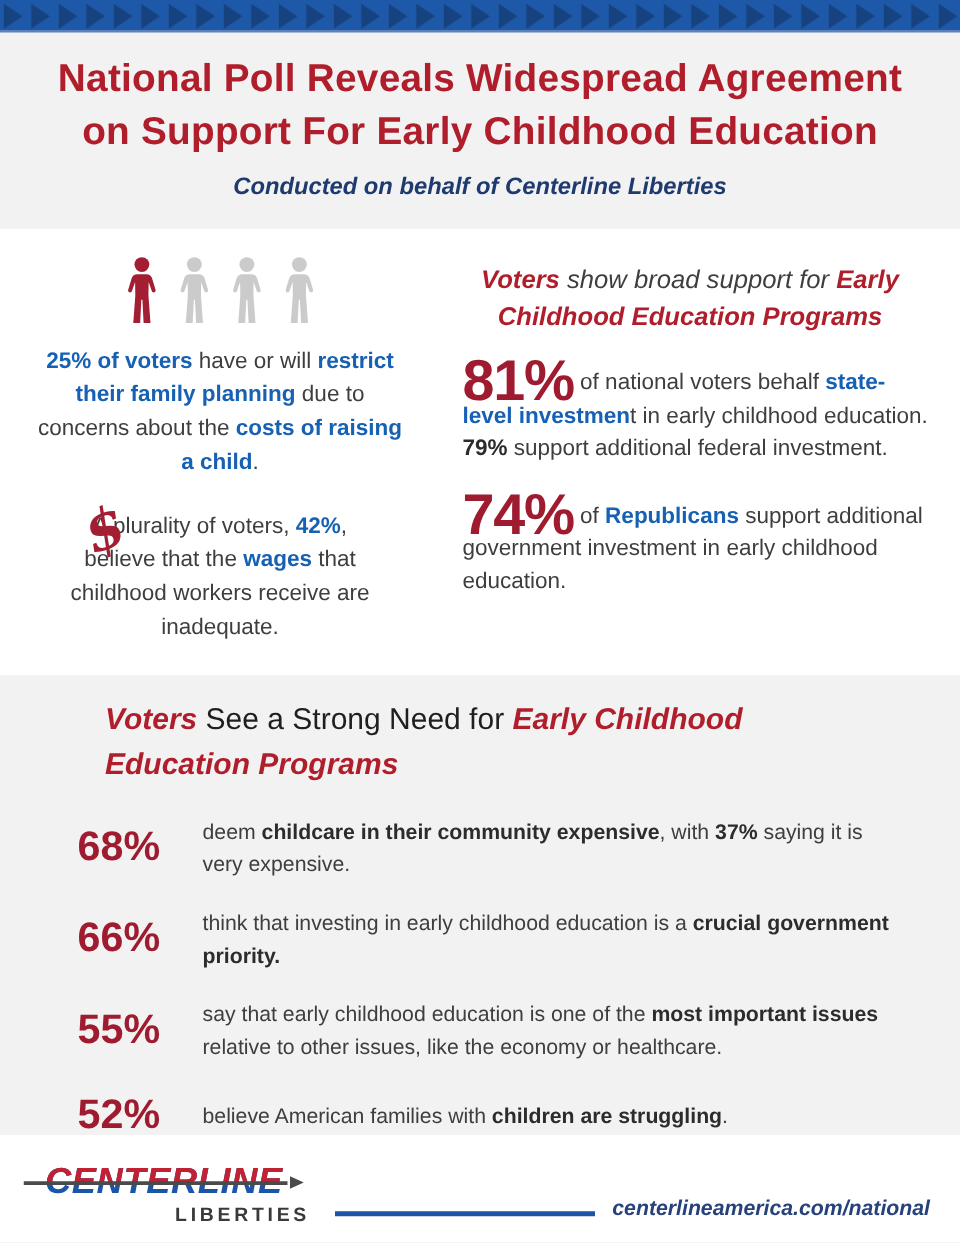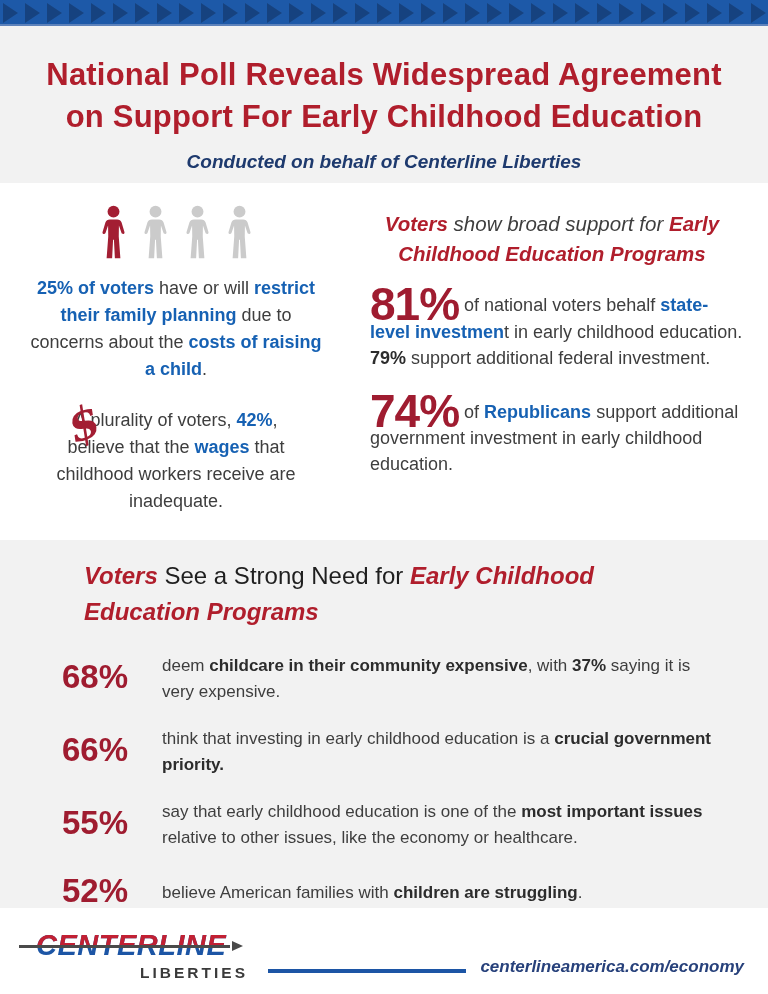--- a/index.html
+++ b/index.html
@@ -3,21 +3,21 @@
 <meta charset="utf-8">
 <style>
   * { margin:0; padding:0; box-sizing:border-box; }
   html,body { width:768px; height:994px; overflow:hidden; background:#f2f2f2;
     font-family:"Liberation Sans", sans-serif; color:#3e3e3e; }
 
   
   .banner { height:26px; line-height:0; }
 
   
-  header { height:157px; text-align:center; padding-top:28px; background:#f2f2f2; }
+  header { height:157px; text-align:center; padding-top:16px; background:#f2f2f2; }
   .title { font-size:31px; font-weight:700; color:#b01e2c; line-height:1.34;
            letter-spacing:.2px; padding:0 28px; }
   .subtitle { margin-top:14px; font-size:19px; font-weight:700; font-style:italic; color:#1e3a6e; }
 
   
   .upper-panel { height:357px; background:#ffffff; display:flex; padding-top:14px; }
   .left-col { width:352px; flex:none; text-align:center; }
   .people-row { display:flex; justify-content:center; gap:11px; margin-top:8px; height:58px; }
   .person { fill:#cbcbcb; }
   .person.hl { fill:#a31e33; }
@@ -157,14 +157,14 @@
   <div class="logo">
     <div class="logo-stack">
       <span class="logo-blue">CENTERLINE</span>
       <span class="logo-red" aria-hidden="true">CENTERLINE</span>
       <span class="strike"></span>
       <span class="strike-arrow"></span>
     </div>
     <div class="logo-sub">LIBERTIES</div>
   </div>
   <div class="footer-line"></div>
-  <div class="footer-url">centerlineamerica.com/economy</div>
+  <div class="footer-url">centerlineamerica.com/national</div>
 </footer>
 
 </body></html>

